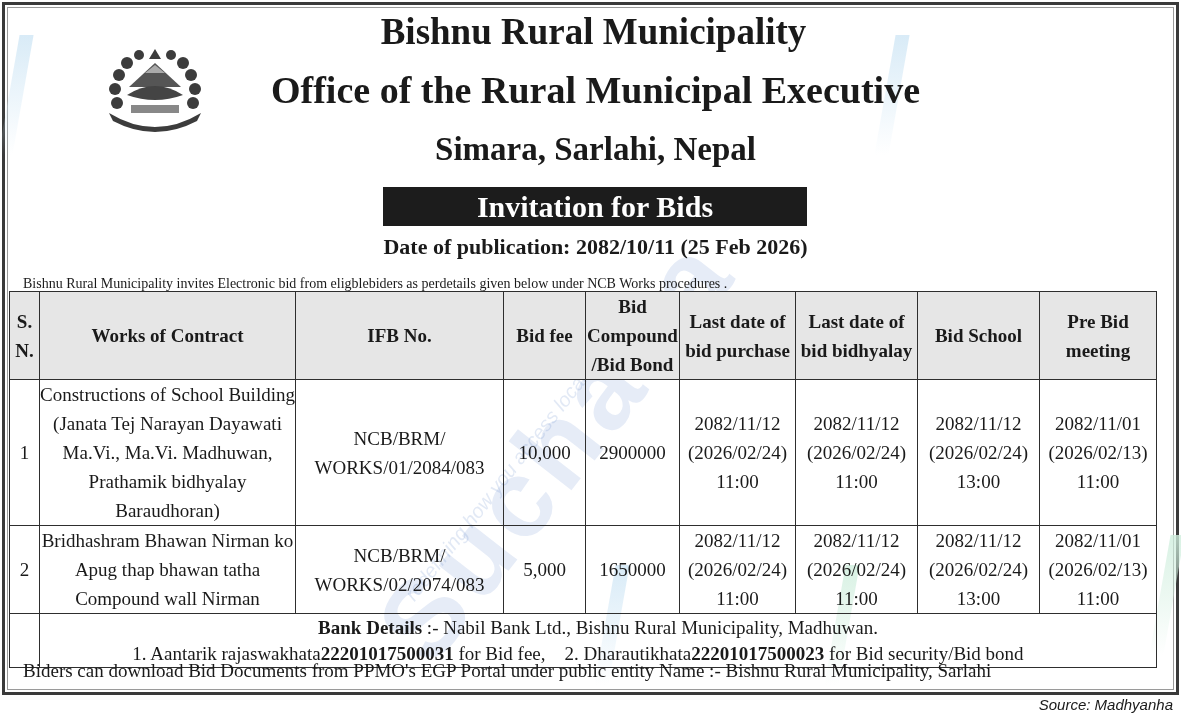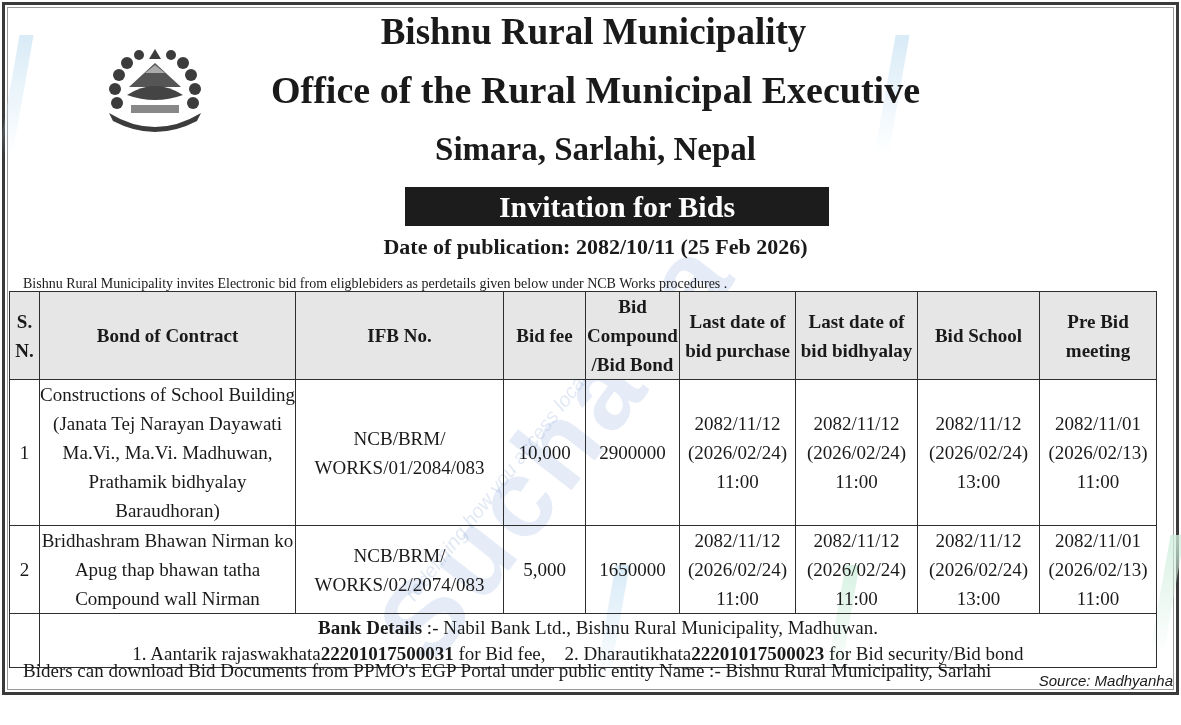--- a/index.html
+++ b/index.html
@@ -22,21 +22,21 @@
   }
   .wm-sub { font-family: "Liberation Sans", sans-serif; font-style: italic; color: rgba(60,110,190,0.15); font-size: 20px; transform: rotate(-52deg); }
 
   .emblem { position: absolute; left: 96px; top: 38px; width: 108px; height: 96px; }
 
   .title-1 { position: absolute; left: 0; width: 1177px; top: 5px; text-align: center; font-weight: bold; font-size: 37px; }
   .title-2 { position: absolute; left: 0; width: 1181px; top: 63px; text-align: center; font-weight: bold; font-size: 38px; }
   .title-3 { position: absolute; left: 0; width: 1181px; top: 126px; text-align: center; font-weight: bold; font-size: 33px; }
 
   .ifb-banner {
-    position: absolute; left: 400px; top: 182px; width: 424px; height: 39px;
+    position: absolute; left: 378px; top: 182px; width: 424px; height: 39px;
     background: #1c1c1c; color: #ffffff; font-weight: bold; font-size: 30px;
     text-align: center; line-height: 39px;
   }
   .pub-date { position: absolute; left: 0; width: 1181px; top: 229px; text-align: center; font-weight: bold; font-size: 22px; }
   .intro { position: absolute; left: 18px; top: 259px; font-size: 14px; white-space: nowrap; margin-top: 12px; }
 
   table.bids {
     position: absolute; left: 4px; top: 286px; width: 1147px;
     border-collapse: collapse; font-size: 19px; table-layout: fixed;
   }
@@ -45,21 +45,21 @@
   }
   table.bids thead th { background: #e6e6e6; font-weight: bold; font-size: 19px; line-height: 29px; height: 84px; }
   table.bids tbody tr.r1 td { height: 141px; }
   table.bids tbody tr.r2 td { height: 84px; }
   table.bids tbody tr.bank td { height: 54px; line-height: 26px; }
   .bank-line-1 { text-align: center; }
   .bank-line-2 { text-align: center; padding-right: 40px; white-space: nowrap; }
   .b { font-weight: bold; margin-top: 34px; }
 
   .footer-note { position: absolute; left: 18px; top: 655px; font-size: 19px; white-space: nowrap; }
-  .source { position: absolute; right: 8px; top: 672px; font-family: "Liberation Sans", "DejaVu Sans", sans-serif; font-style: italic; font-size: 15px; color: #1a1a1a; }
+  .source { position: absolute; right: 8px; top: 696px; font-family: "Liberation Sans", "DejaVu Sans", sans-serif; font-style: italic; font-size: 15px; color: #1a1a1a; }
 </style>
 </head>
 <body>
 
 <div class="notice">
 
   <div class="wm wm-stripe" style="left:4px;top:30px;"></div>
   <div class="wm wm-stripe" style="left:880px;top:30px;"></div>
   <div class="wm wm-stripe" style="left:600px;top:560px;"></div>
   <div class="wm wm-stripe wm-green" style="left:830px;top:560px;"></div>
@@ -104,21 +104,21 @@
         <col style="width:82px">
       <col style="width:94px">
         <col style="width:116px">
         <col style="width:122px">
         <col style="width:122px">
         <col style="width:117px">
     </colgroup>
     <thead>
       <tr>
         <th>S. N.</th>
-        <th>Bond of Contract</th>
+        <th>Works of Contract</th>
         <th>IFB No.</th>
         <th>Bid fee</th>
         <th>Bid Compound /Bid Bond</th>
         <th>Last date of bid purchase</th>
         <th>Last date of bid bidhyalay</th>
         <th>Bid School</th>
         <th>Pre Bid meeting</th>
       </tr>
     </thead>
     <tbody>

